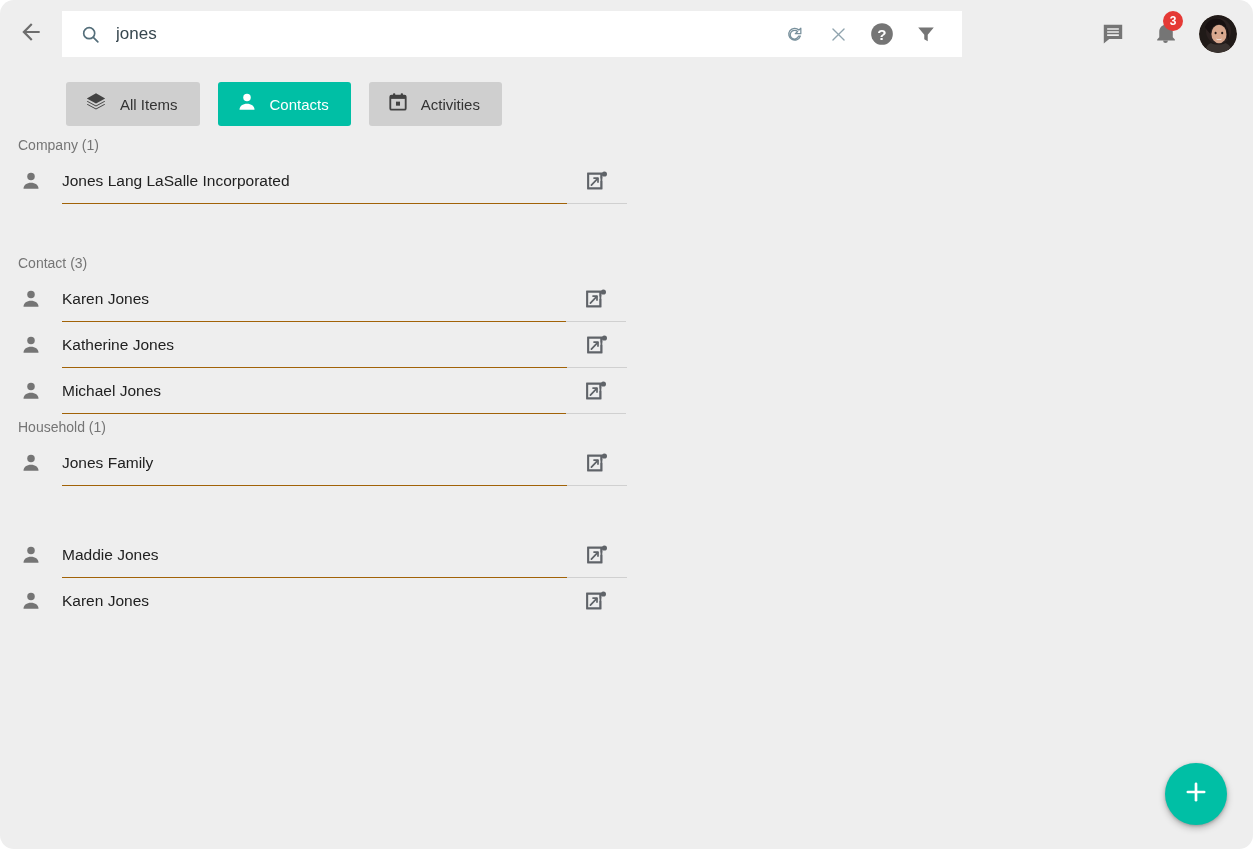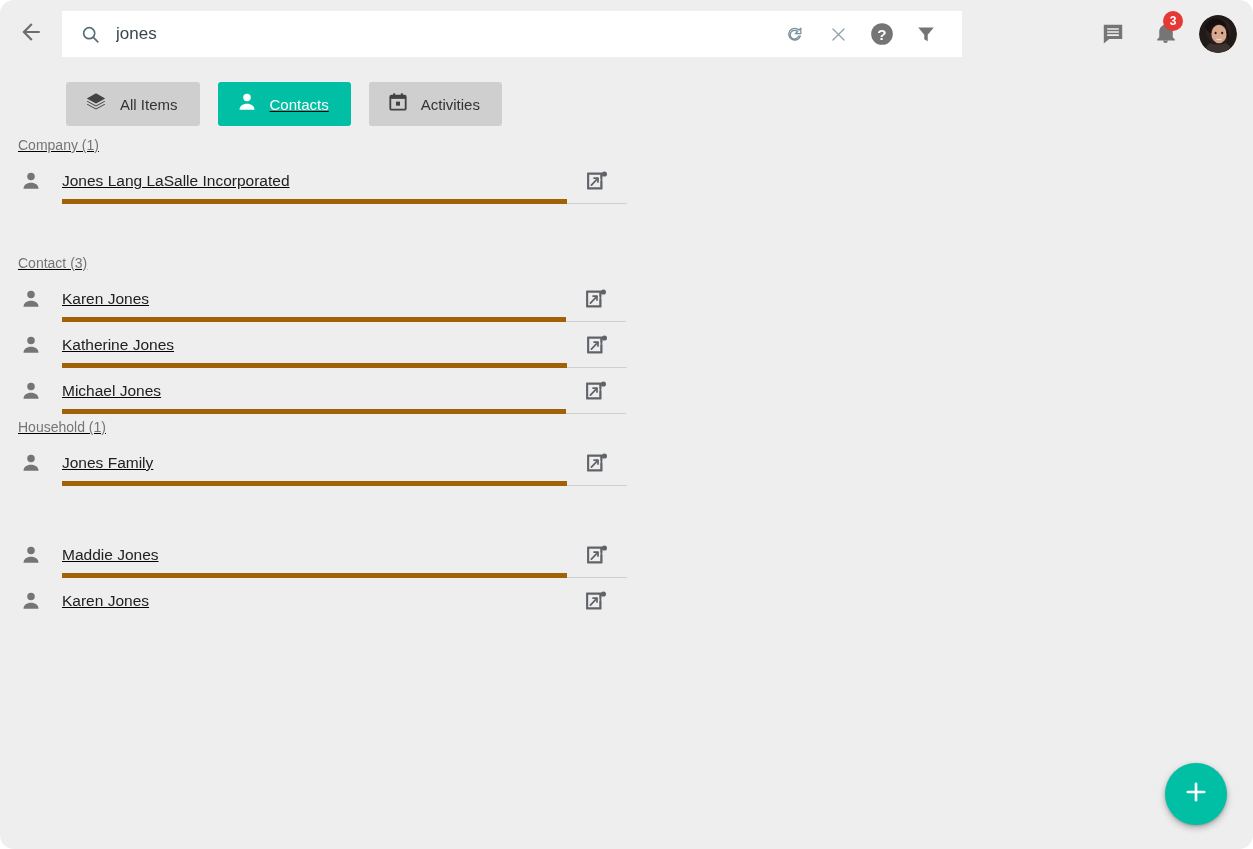--- a/index.html
+++ b/index.html
@@ -129,36 +129,35 @@
     height: 44px;
     display: flex;
     align-items: center;
     gap: 12px;
     padding: 0 22px 0 18px;
     background: #cfcfcf;
     border-radius: 3px;
     cursor: pointer;
     box-sizing: border-box;
   }
-  .tab-chip.active { background: #00bfa5; text-decoration: underline; }
+  .tab-chip.active { background: #00bfa5; }
   .tab-label {
     font-size: 15px;
     color: #333333;
     white-space: nowrap;
   }
   .tab-chip.active .tab-label { color: #ffffff; }
 
   
   #results {
     position: absolute;
     left: 0;
     top: 132px;
     width: 1153px;
     height: 560px;
-    text-decoration: underline;
   }
   .section {
     position: relative;
   }
   .section-header {
     font-size: 14px;
     color: #757575;
     padding-left: 18px;
     height: 26px;
     line-height: 26px;
@@ -181,21 +180,21 @@
     width: 62px;
     display: flex;
     align-items: center;
     justify-content: center;
     flex: none;
   }
   .row-name {
     flex: 1;
     font-size: 15.5px;
     color: #212121;
-    border-bottom: 5px solid #a16207;
+    border-bottom: 1px solid #a16207;
     height: 46px;
     line-height: 46px;
     box-sizing: border-box;
     overflow: hidden;
     white-space: nowrap;
     text-overflow: ellipsis;
     padding-right: 8px;
   }
   .row-open {
     width: 60px;

